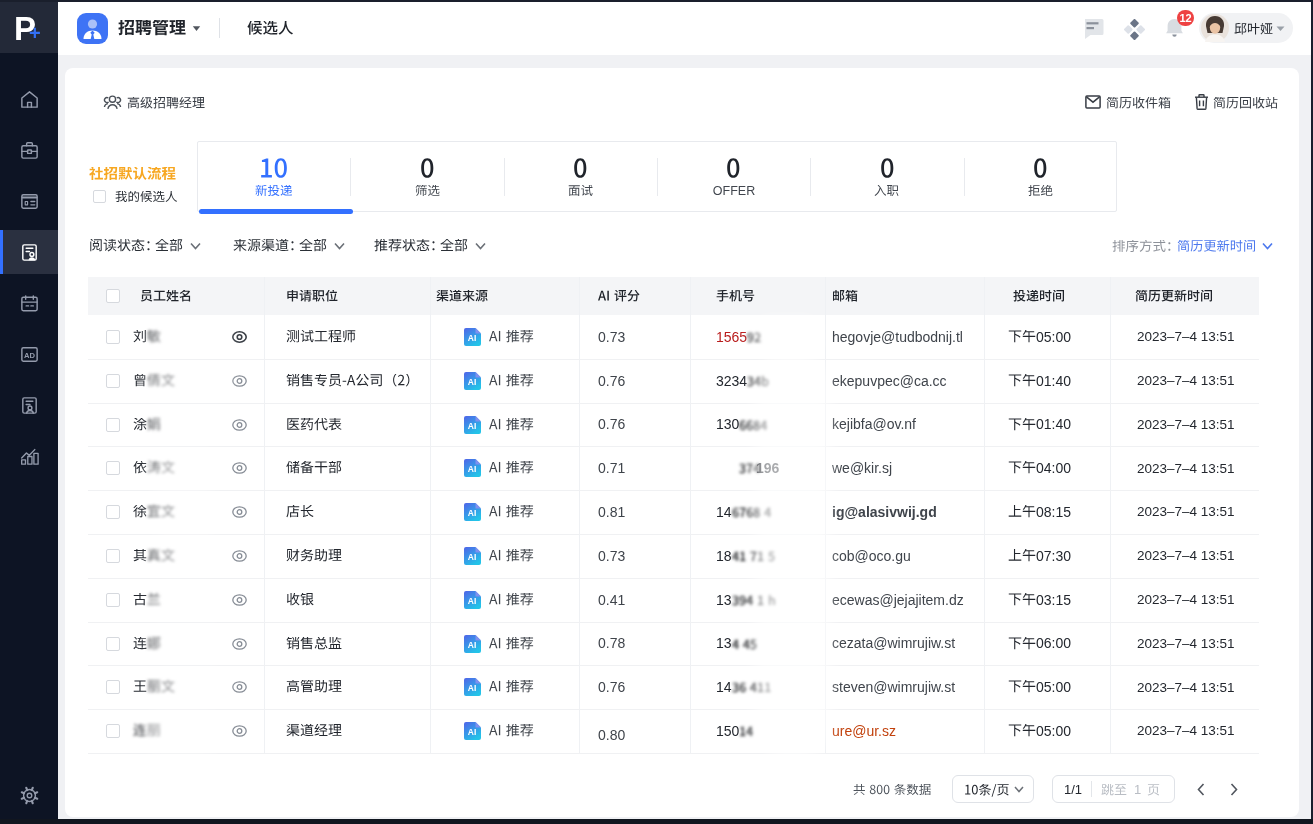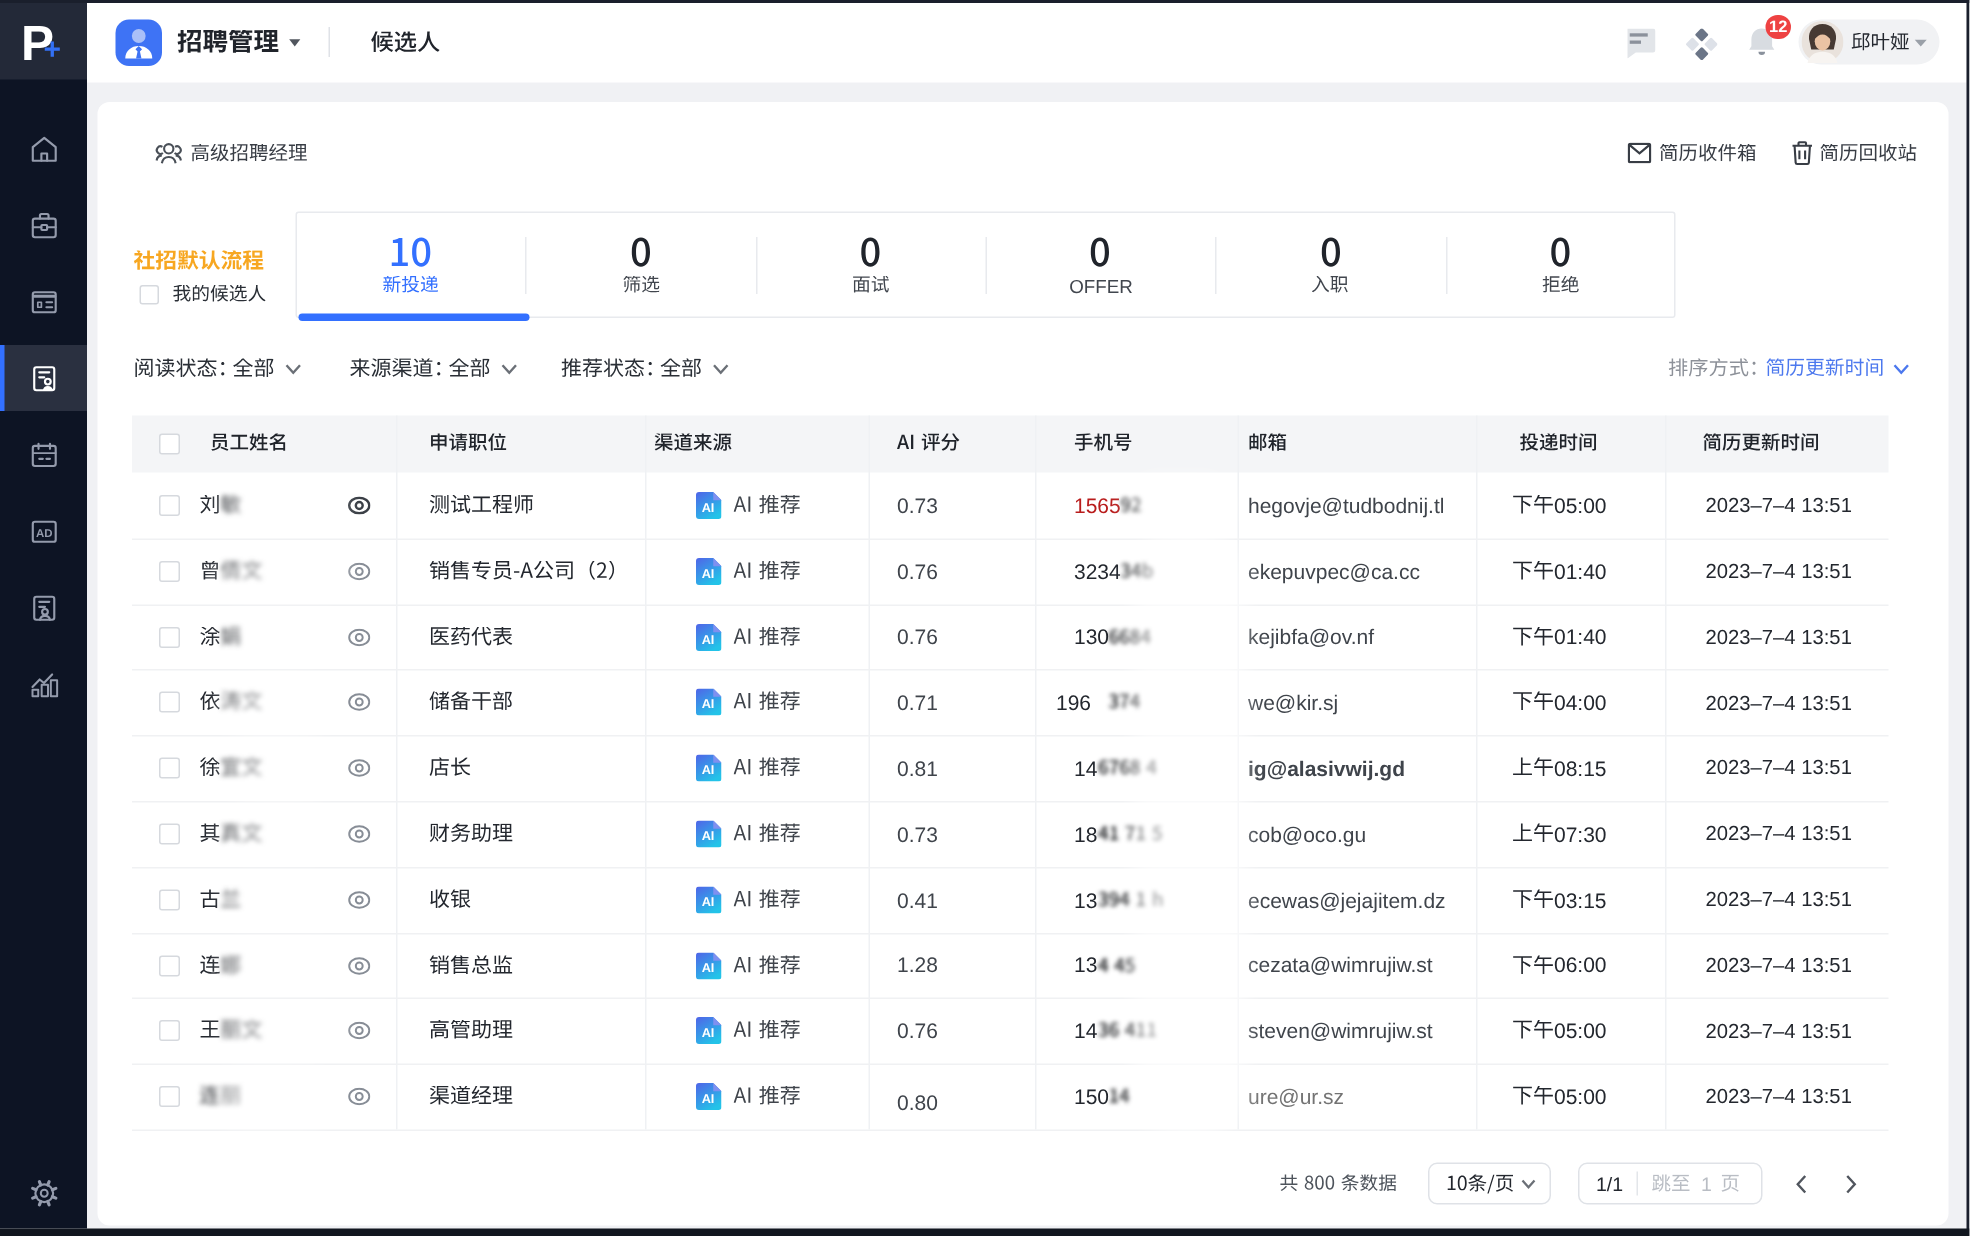--- a/index.html
+++ b/index.html
@@ -635,21 +635,21 @@
   </svg>
 <div style="position:absolute;left:489px;top:461.3px;"><svg class="" style="" width="44.8" height="14" viewBox="0 0 44.8 14">
       <g fill="#40454c" transform="translate(0 11.2) scale(0.014000 -0.014000)">
         <path transform="translate(0 0)" d="M4 0H97L168 224H436L506 0H604L355 733H252ZM191 297 227 410C253 493 277 572 300 658H304C328 573 351 493 378 410L413 297Z"></path>
         <path transform="translate(608 0)" d="M101 0H193V733H101Z"></path>
         <path transform="translate(1201 0)" d="M641 807C669 762 698 701 712 661H512C535 711 556 764 573 816L502 834C457 686 381 541 293 448C307 437 329 415 342 401L242 370V571H354V641H242V839H169V641H40V571H169V348L32 307L51 234L169 272V12C169 -2 163 -6 151 -6C139 -7 100 -7 57 -5C67 -27 77 -59 79 -78C143 -78 182 -76 207 -63C232 -51 242 -30 242 12V296L356 333L346 397L349 394C377 427 405 465 431 507V-80H503V-11H954V59H743V195H918V262H743V394H919V461H743V592H934V661H722L780 686C767 726 736 786 706 832ZM503 394H672V262H503ZM503 461V592H672V461ZM503 195H672V59H503Z"></path>
         <path transform="translate(2201 0)" d="M381 658C368 626 354 594 337 564H61V496H298C227 384 134 289 28 223C43 209 69 178 79 164C121 193 161 226 199 263V-80H270V339C311 387 348 439 381 496H936V564H418C430 588 441 613 452 639ZM615 278V211H340V146H615V2C615 -11 611 -14 596 -15C581 -15 530 -16 475 -14C484 -33 495 -59 499 -78C573 -78 620 -78 650 -68C679 -57 687 -38 687 0V146H950V211H687V252C755 287 827 334 878 381L832 417L817 413H415V352H743C704 324 657 297 615 278ZM53 763V695H282V612H355V695H644V613H717V695H946V763H717V840H644V763H355V839H282V763Z"></path>
       </g>
     </svg></div>
 <div style="position:absolute;left:598px;top:458.2px;font-size:14px;font-weight:400;color:#3f444b;line-height:20px;">0.71</div>
-<div style="position:absolute;left:704px;top:458.2px;font-size:14px;font-weight:400;color:#23272e;line-height:20px;">196</div>
+<div style="position:absolute;left:756px;top:458.2px;font-size:14px;font-weight:700;color:#23272e;line-height:20px;">196</div>
 <div style="position:absolute;left:739px;top:461.8px;filter:blur(1.5px)"><svg class="" style="" width="21.4" height="12.5" viewBox="0 0 21.4 12.5">
       <g fill="#0e1013" transform="translate(0 10.0) scale(0.012500 -0.012500)">
         <path transform="translate(0 0)" d="M268 -14C403 -14 514 65 514 198C514 297 447 361 363 383V387C441 416 490 475 490 560C490 681 396 750 264 750C179 750 112 713 53 661L113 589C156 630 203 657 260 657C330 657 373 617 373 552C373 478 325 424 180 424V338C346 338 397 285 397 204C397 127 341 82 258 82C182 82 128 119 84 162L28 88C78 33 152 -14 268 -14Z"></path>
         <path transform="translate(570 0)" d="M193 0H311C323 288 351 450 523 666V737H50V639H395C253 440 206 269 193 0Z"></path>
         <path transform="translate(1140 0)" d="M339 0H447V198H540V288H447V737H313L20 275V198H339ZM339 288H137L281 509C302 547 322 585 340 623H344C342 582 339 520 339 480Z"></path>
       </g>
     </svg></div>
 <div style="position:absolute;left:832px;top:458.2px;font-size:14px;font-weight:400;color:#3f444b;line-height:20px;">we@kir.sj</div>
 <div style="position:absolute;left:1008px;top:461.3px;"><svg class="" style="" width="28.0" height="14" viewBox="0 0 28.0 14">
       <g fill="#23272e" transform="translate(0 11.2) scale(0.014000 -0.014000)">
@@ -882,21 +882,21 @@
 <text x="8" y="13" font-family="Liberation Sans" font-size="8.5" font-weight="700" fill="#fff" text-anchor="middle">AI</text>
   </svg>
 <div style="position:absolute;left:489px;top:636.5px;"><svg class="" style="" width="44.8" height="14" viewBox="0 0 44.8 14">
       <g fill="#40454c" transform="translate(0 11.2) scale(0.014000 -0.014000)">
         <path transform="translate(0 0)" d="M4 0H97L168 224H436L506 0H604L355 733H252ZM191 297 227 410C253 493 277 572 300 658H304C328 573 351 493 378 410L413 297Z"></path>
         <path transform="translate(608 0)" d="M101 0H193V733H101Z"></path>
         <path transform="translate(1201 0)" d="M641 807C669 762 698 701 712 661H512C535 711 556 764 573 816L502 834C457 686 381 541 293 448C307 437 329 415 342 401L242 370V571H354V641H242V839H169V641H40V571H169V348L32 307L51 234L169 272V12C169 -2 163 -6 151 -6C139 -7 100 -7 57 -5C67 -27 77 -59 79 -78C143 -78 182 -76 207 -63C232 -51 242 -30 242 12V296L356 333L346 397L349 394C377 427 405 465 431 507V-80H503V-11H954V59H743V195H918V262H743V394H919V461H743V592H934V661H722L780 686C767 726 736 786 706 832ZM503 394H672V262H503ZM503 461V592H672V461ZM503 195H672V59H503Z"></path>
         <path transform="translate(2201 0)" d="M381 658C368 626 354 594 337 564H61V496H298C227 384 134 289 28 223C43 209 69 178 79 164C121 193 161 226 199 263V-80H270V339C311 387 348 439 381 496H936V564H418C430 588 441 613 452 639ZM615 278V211H340V146H615V2C615 -11 611 -14 596 -15C581 -15 530 -16 475 -14C484 -33 495 -59 499 -78C573 -78 620 -78 650 -68C679 -57 687 -38 687 0V146H950V211H687V252C755 287 827 334 878 381L832 417L817 413H415V352H743C704 324 657 297 615 278ZM53 763V695H282V612H355V695H644V613H717V695H946V763H717V840H644V763H355V839H282V763Z"></path>
       </g>
     </svg></div>
-<div style="position:absolute;left:598px;top:633.4px;font-size:14px;font-weight:400;color:#3f444b;line-height:20px;">1.28</div>
+<div style="position:absolute;left:598px;top:633.4px;font-size:14px;font-weight:400;color:#3f444b;line-height:20px;">0.78</div>
 <div style="position:absolute;left:716px;top:633.4px;font-size:14px;font-weight:400;color:#23272e;line-height:20px;">13</div>
 <div style="position:absolute;left:732px;top:637.0px;filter:blur(1.5px)"><svg class="" style="" width="25.1" height="12.5" viewBox="0 0 25.1 12.5">
       <g fill="#0e1013" transform="translate(0 10.0) scale(0.012500 -0.012500)">
         <path transform="translate(0 0)" d="M339 0H447V198H540V288H447V737H313L20 275V198H339ZM339 288H137L281 509C302 547 322 585 340 623H344C342 582 339 520 339 480Z"></path>
         <path transform="translate(870 0)" d="M339 0H447V198H540V288H447V737H313L20 275V198H339ZM339 288H137L281 509C302 547 322 585 340 623H344C342 582 339 520 339 480Z"></path>
         <path transform="translate(1440 0)" d="M268 -14C397 -14 516 79 516 242C516 403 415 476 292 476C253 476 223 467 191 451L208 639H481V737H108L86 387L143 350C185 378 213 391 260 391C344 391 400 335 400 239C400 140 337 82 255 82C177 82 124 118 82 160L27 85C79 34 152 -14 268 -14Z"></path>
       </g>
     </svg></div>
 <div style="position:absolute;left:832px;top:633.4px;font-size:14px;font-weight:400;color:#3f444b;line-height:20px;">cezata@wimrujiw.st</div>
 <div style="position:absolute;left:1008px;top:636.5px;"><svg class="" style="" width="28.0" height="14" viewBox="0 0 28.0 14">
@@ -1011,21 +1011,21 @@
       </g>
     </svg></div>
 <div style="position:absolute;left:598px;top:725.0px;font-size:14px;font-weight:400;color:#3f444b;line-height:20px;">0.80</div>
 <div style="position:absolute;left:716px;top:721.0px;font-size:14px;font-weight:400;color:#23272e;line-height:20px;">150</div>
 <div style="position:absolute;left:739px;top:724.6px;filter:blur(1.5px)"><svg class="" style="" width="14.2" height="12.5" viewBox="0 0 14.2 12.5">
       <g fill="#0e1013" transform="translate(0 10.0) scale(0.012500 -0.012500)">
         <path transform="translate(0 0)" d="M85 0H506V95H363V737H276C233 710 184 692 115 680V607H247V95H85Z"></path>
         <path transform="translate(570 0)" d="M339 0H447V198H540V288H447V737H313L20 275V198H339ZM339 288H137L281 509C302 547 322 585 340 623H344C342 582 339 520 339 480Z"></path>
       </g>
     </svg></div>
-<div style="position:absolute;left:832px;top:721.0px;font-size:14px;font-weight:400;color:#737373;line-height:20px;">ure@ur.sz</div>
+<div style="position:absolute;left:832px;top:721.0px;font-size:14px;font-weight:400;color:#c2410c;line-height:20px;">ure@ur.sz</div>
 <div style="position:absolute;left:1008px;top:724.1px;"><svg class="" style="" width="28.0" height="14" viewBox="0 0 28.0 14">
       <g fill="#23272e" transform="translate(0 11.2) scale(0.014000 -0.014000)">
         <path transform="translate(0 0)" d="M55 766V691H441V-79H520V451C635 389 769 306 839 250L892 318C812 379 653 469 534 527L520 511V691H946V766Z"></path>
         <path transform="translate(1000 0)" d="M54 381V305H462V-81H539V305H947V381H539V632H871V706H288C304 744 319 784 332 824L254 843C213 706 142 573 56 489C75 479 109 456 124 443C170 494 214 559 252 632H462V381Z"></path>
       </g>
     </svg></div>
 <div style="position:absolute;left:1036px;top:721.0px;font-size:14px;font-weight:400;color:#23272e;line-height:20px;">05:00</div>
 <div style="position:absolute;left:1137px;top:721.4px;font-size:13.5px;font-weight:400;color:#23272e;line-height:20px;">2023–7–4 13:51</div>
 <div style="position:absolute;left:148px;top:325px;width:80px;height:26px;background:rgba(255,255,255,0.45);border-radius:13px;filter:blur(7px)"></div>
 <div style="position:absolute;left:145px;top:368px;width:85px;height:30px;background:rgba(255,255,255,0.5);border-radius:15px;filter:blur(7px)"></div>

